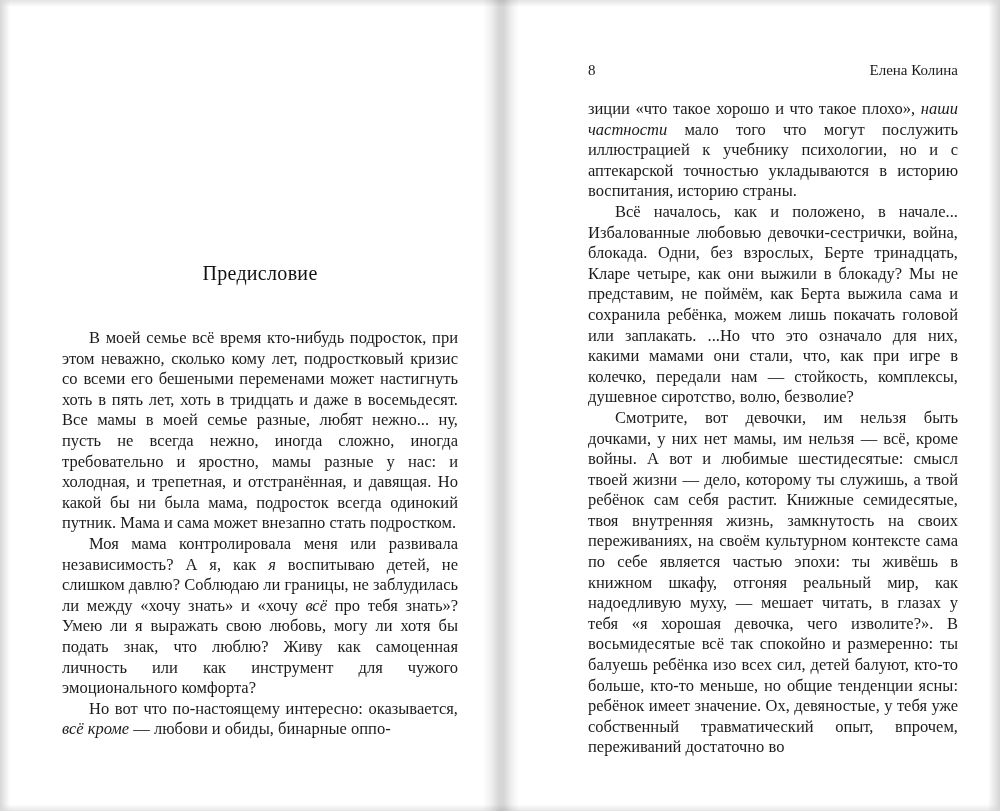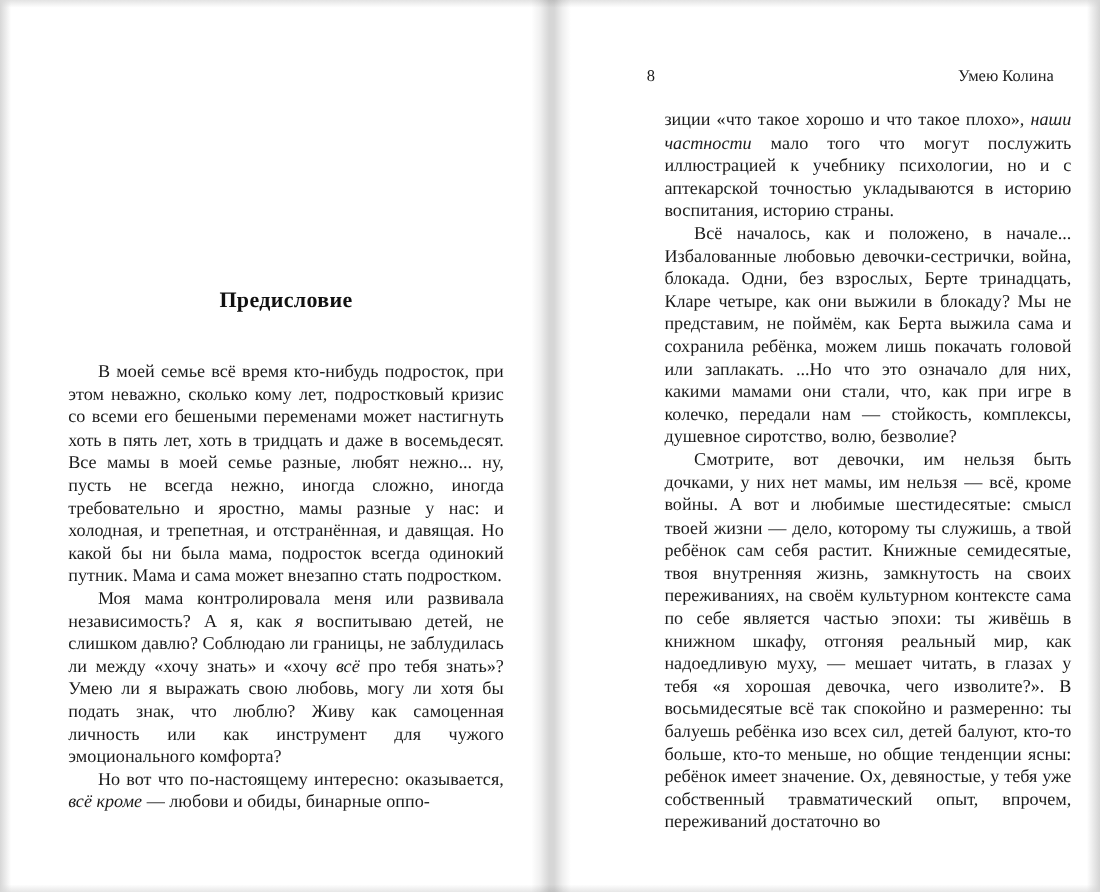--- a/index.html
+++ b/index.html
@@ -50,33 +50,33 @@
   .page-right { left: 510px; width: 490px; }
 
   .heading {
     position: absolute;
     left: 62px;
     top: 262px;
     width: 396px;
     margin: 0;
     text-align: center;
     font-size: 20px;
-    font-weight: bold;
+    font-weight: normal;
     letter-spacing: 0.3px;
     color: #111;
   }
   .body-text {
     position: absolute;
     text-align: justify;
     font-size: 16.5px;
     line-height: 20.6px;
     color: #1b1b1b;
   }
   .body-left  { left: 62px; top: 328px; width: 396px; }
-  .body-right { left: 94px; top: 99px;  width: 370px; }
+  .body-right { left: 78px; top: 99px;  width: 370px; }
 
   .body-text p { margin: 0; }
   .body-text p.indent { text-indent: 27px; }
   .body-text em { font-style: italic; }
 
   .running-head {
     position: absolute;
     left: 78px;
     top: 62px;
     width: 370px;
@@ -104,21 +104,21 @@
       <p class="indent">Моя мама контролировала меня или развивала независимость? А я, как <em>я</em> воспитываю детей, не слишком давлю? Соблюдаю ли границы, не заблудилась ли между «хочу знать» и «хочу <em>всё</em> про тебя знать»? Умею ли я выражать свою любовь, могу ли хотя бы подать знак, что люблю? Живу как самоценная личность или как инструмент для чужого эмоционального комфорта?</p>
       <p class="indent">Но вот что по-настоящему интересно: оказывается, <em>всё кроме</em> — любови и обиды, бинарные оппо-</p>
     </div>
   </section>
 
   <div class="spine"></div>
 
   <section class="page page-right">
     <header class="running-head">
       <span>8</span>
-      <span>Умею Колина</span>
+      <span>Елена Колина</span>
     </header>
     <div class="body-text body-right">
       <p>зиции «что такое хорошо и что такое плохо», <em>наши частности</em> мало того что могут послужить иллюстрацией к учебнику психологии, но и с аптекарской точностью укладываются в историю воспитания, историю страны.</p>
       <p class="indent">Всё началось, как и положено, в начале... Избалованные любовью девочки-сестрички, война, блокада. Одни, без взрослых, Берте тринадцать, Кларе четыре, как они выжили в блокаду? Мы не представим, не поймём, как Берта выжила сама и сохранила ребёнка, можем лишь покачать головой или заплакать. ...Но что это означало для них, какими мамами они стали, что, как при игре в колечко, передали нам — стойкость, комплексы, душевное сиротство, волю, безволие?</p>
       <p class="indent">Смотрите, вот девочки, им нельзя быть дочками, у них нет мамы, им нельзя — всё, кроме войны. А вот и любимые шестидесятые: смысл твоей жизни — дело, которому ты служишь, а твой ребёнок сам себя растит. Книжные семидесятые, твоя внутренняя жизнь, замкнутость на своих переживаниях, на своём культурном контексте сама по себе является частью эпохи: ты живёшь в книжном шкафу, отгоняя реальный мир, как надоедливую муху, — мешает читать, в глазах у тебя «я хорошая девочка, чего изволите?». В восьмидесятые всё так спокойно и размеренно: ты балуешь ребёнка изо всех сил, детей балуют, кто-то больше, кто-то меньше, но общие тенденции ясны: ребёнок имеет значение. Ох, девяностые, у тебя уже собственный травматический опыт, впрочем, переживаний достаточно во</p>
     </div>
   </section>
 
 </div>
 

